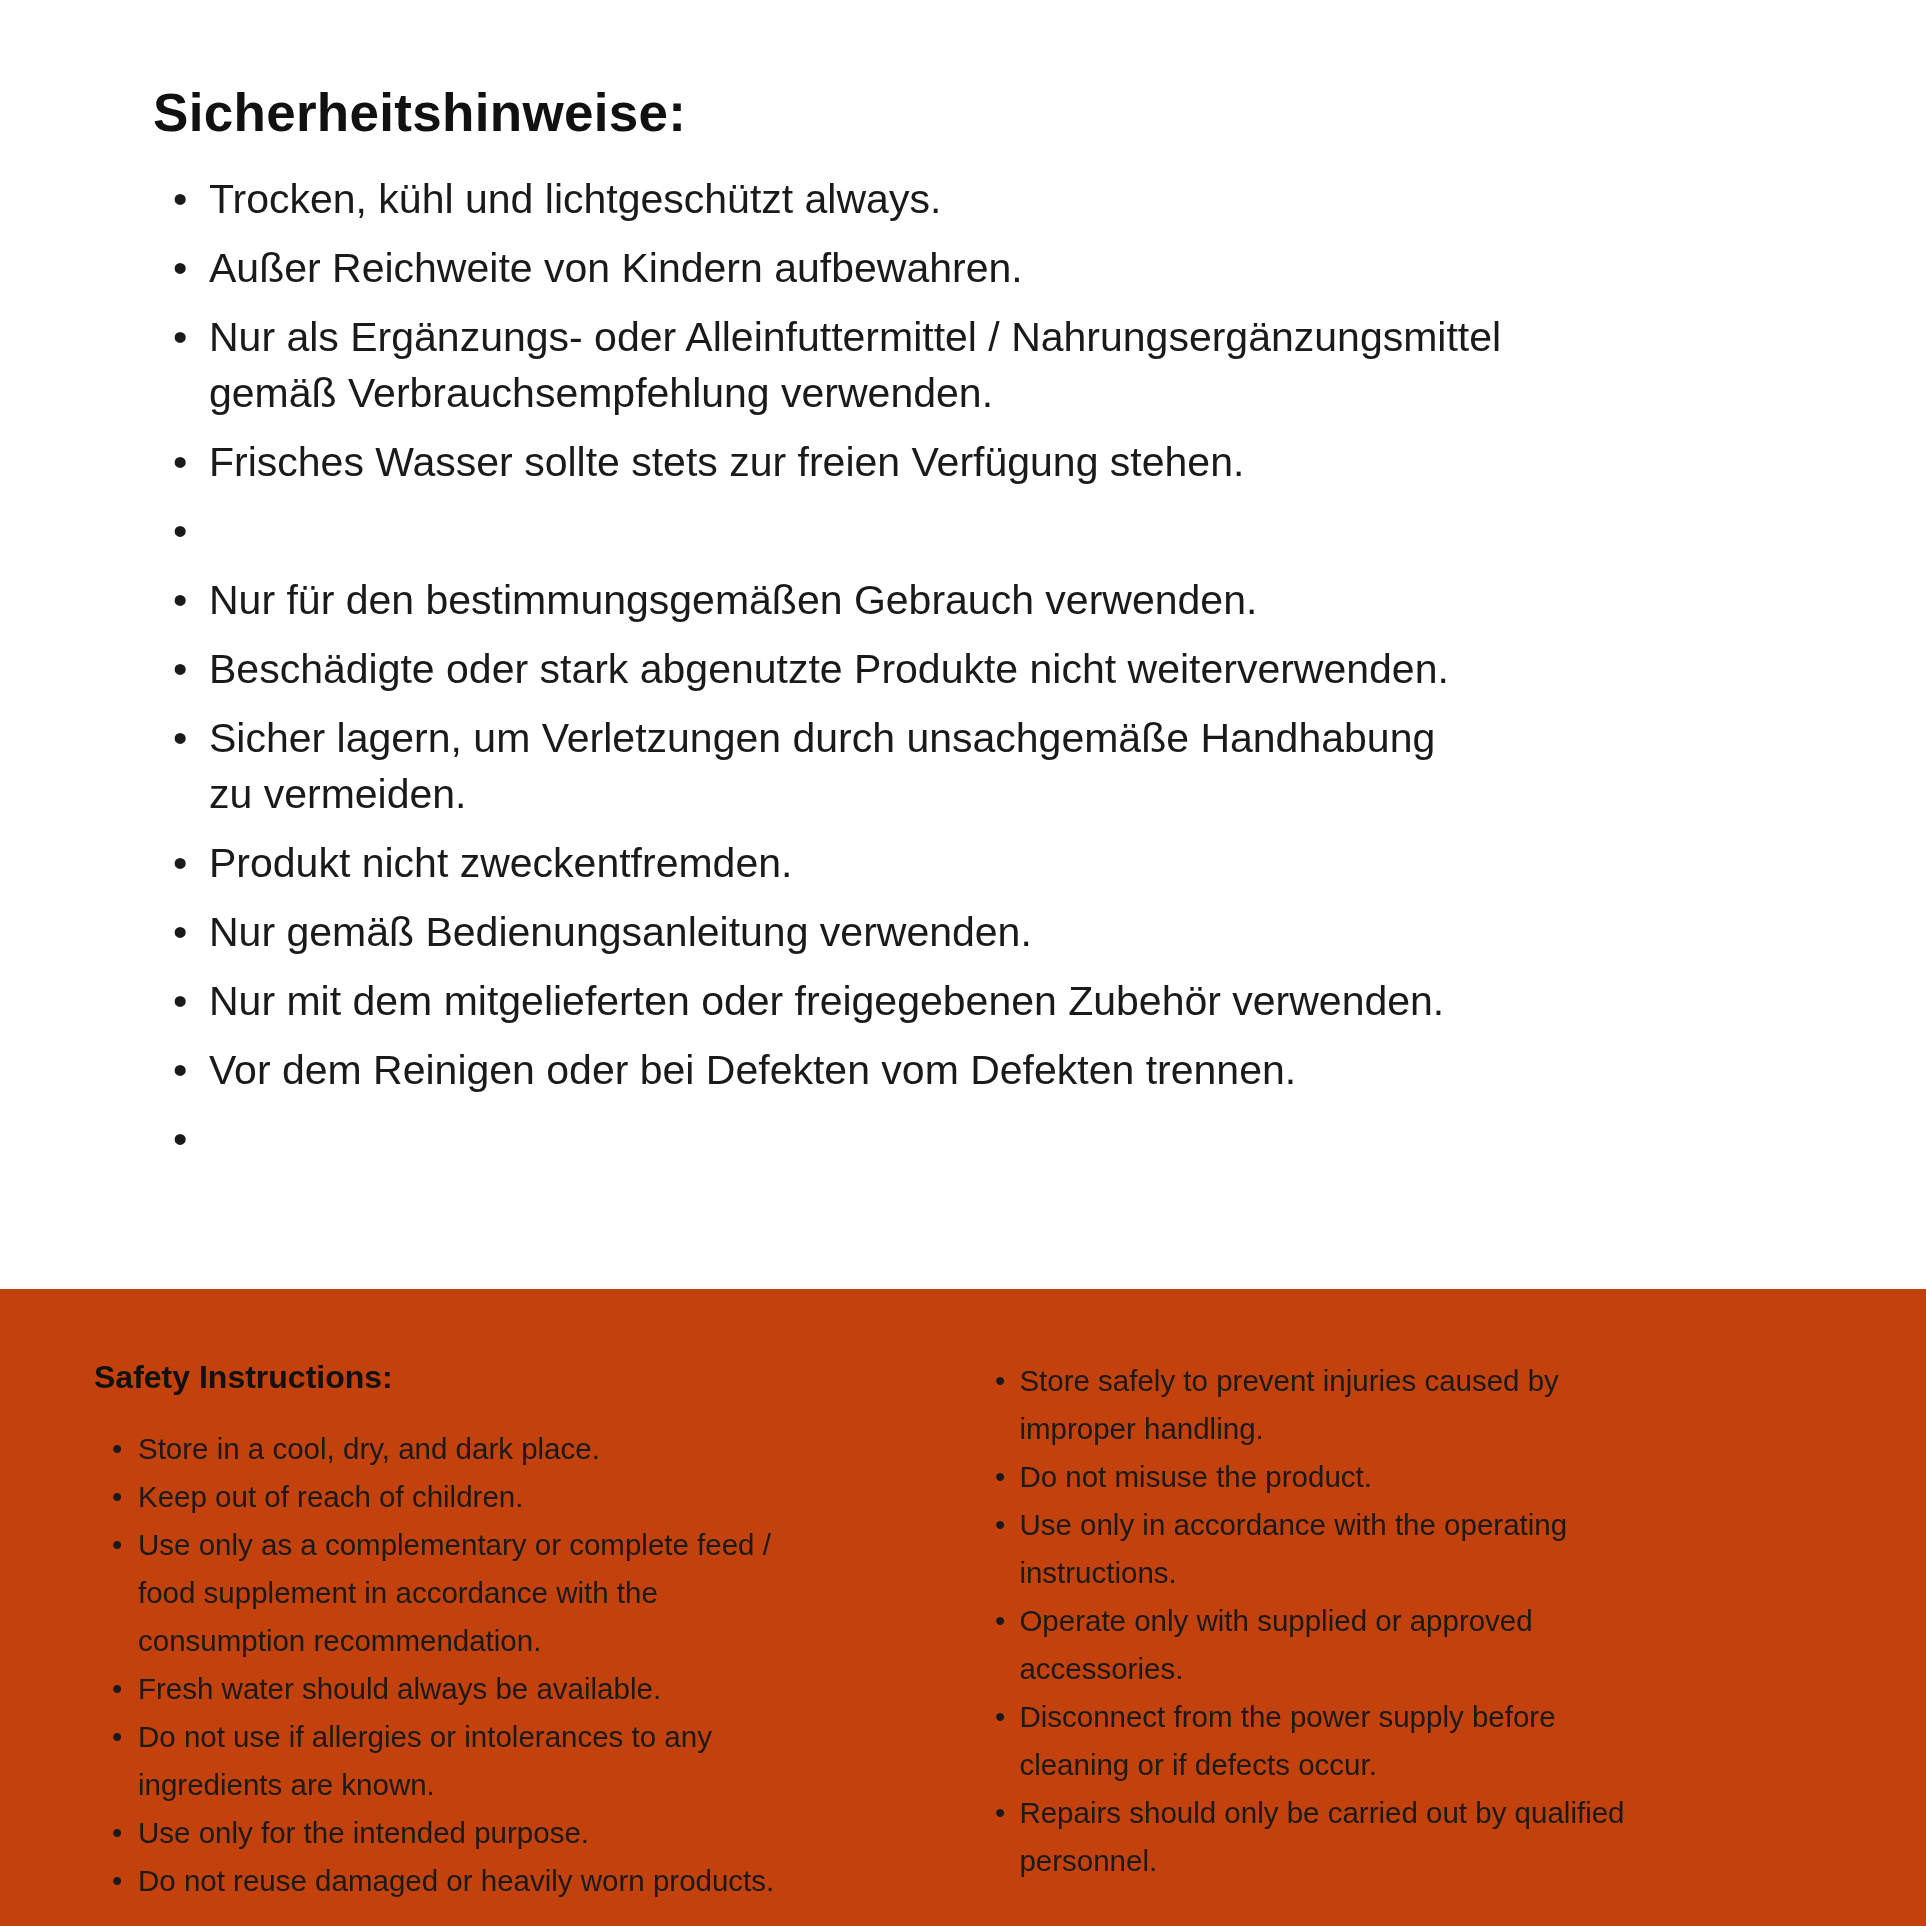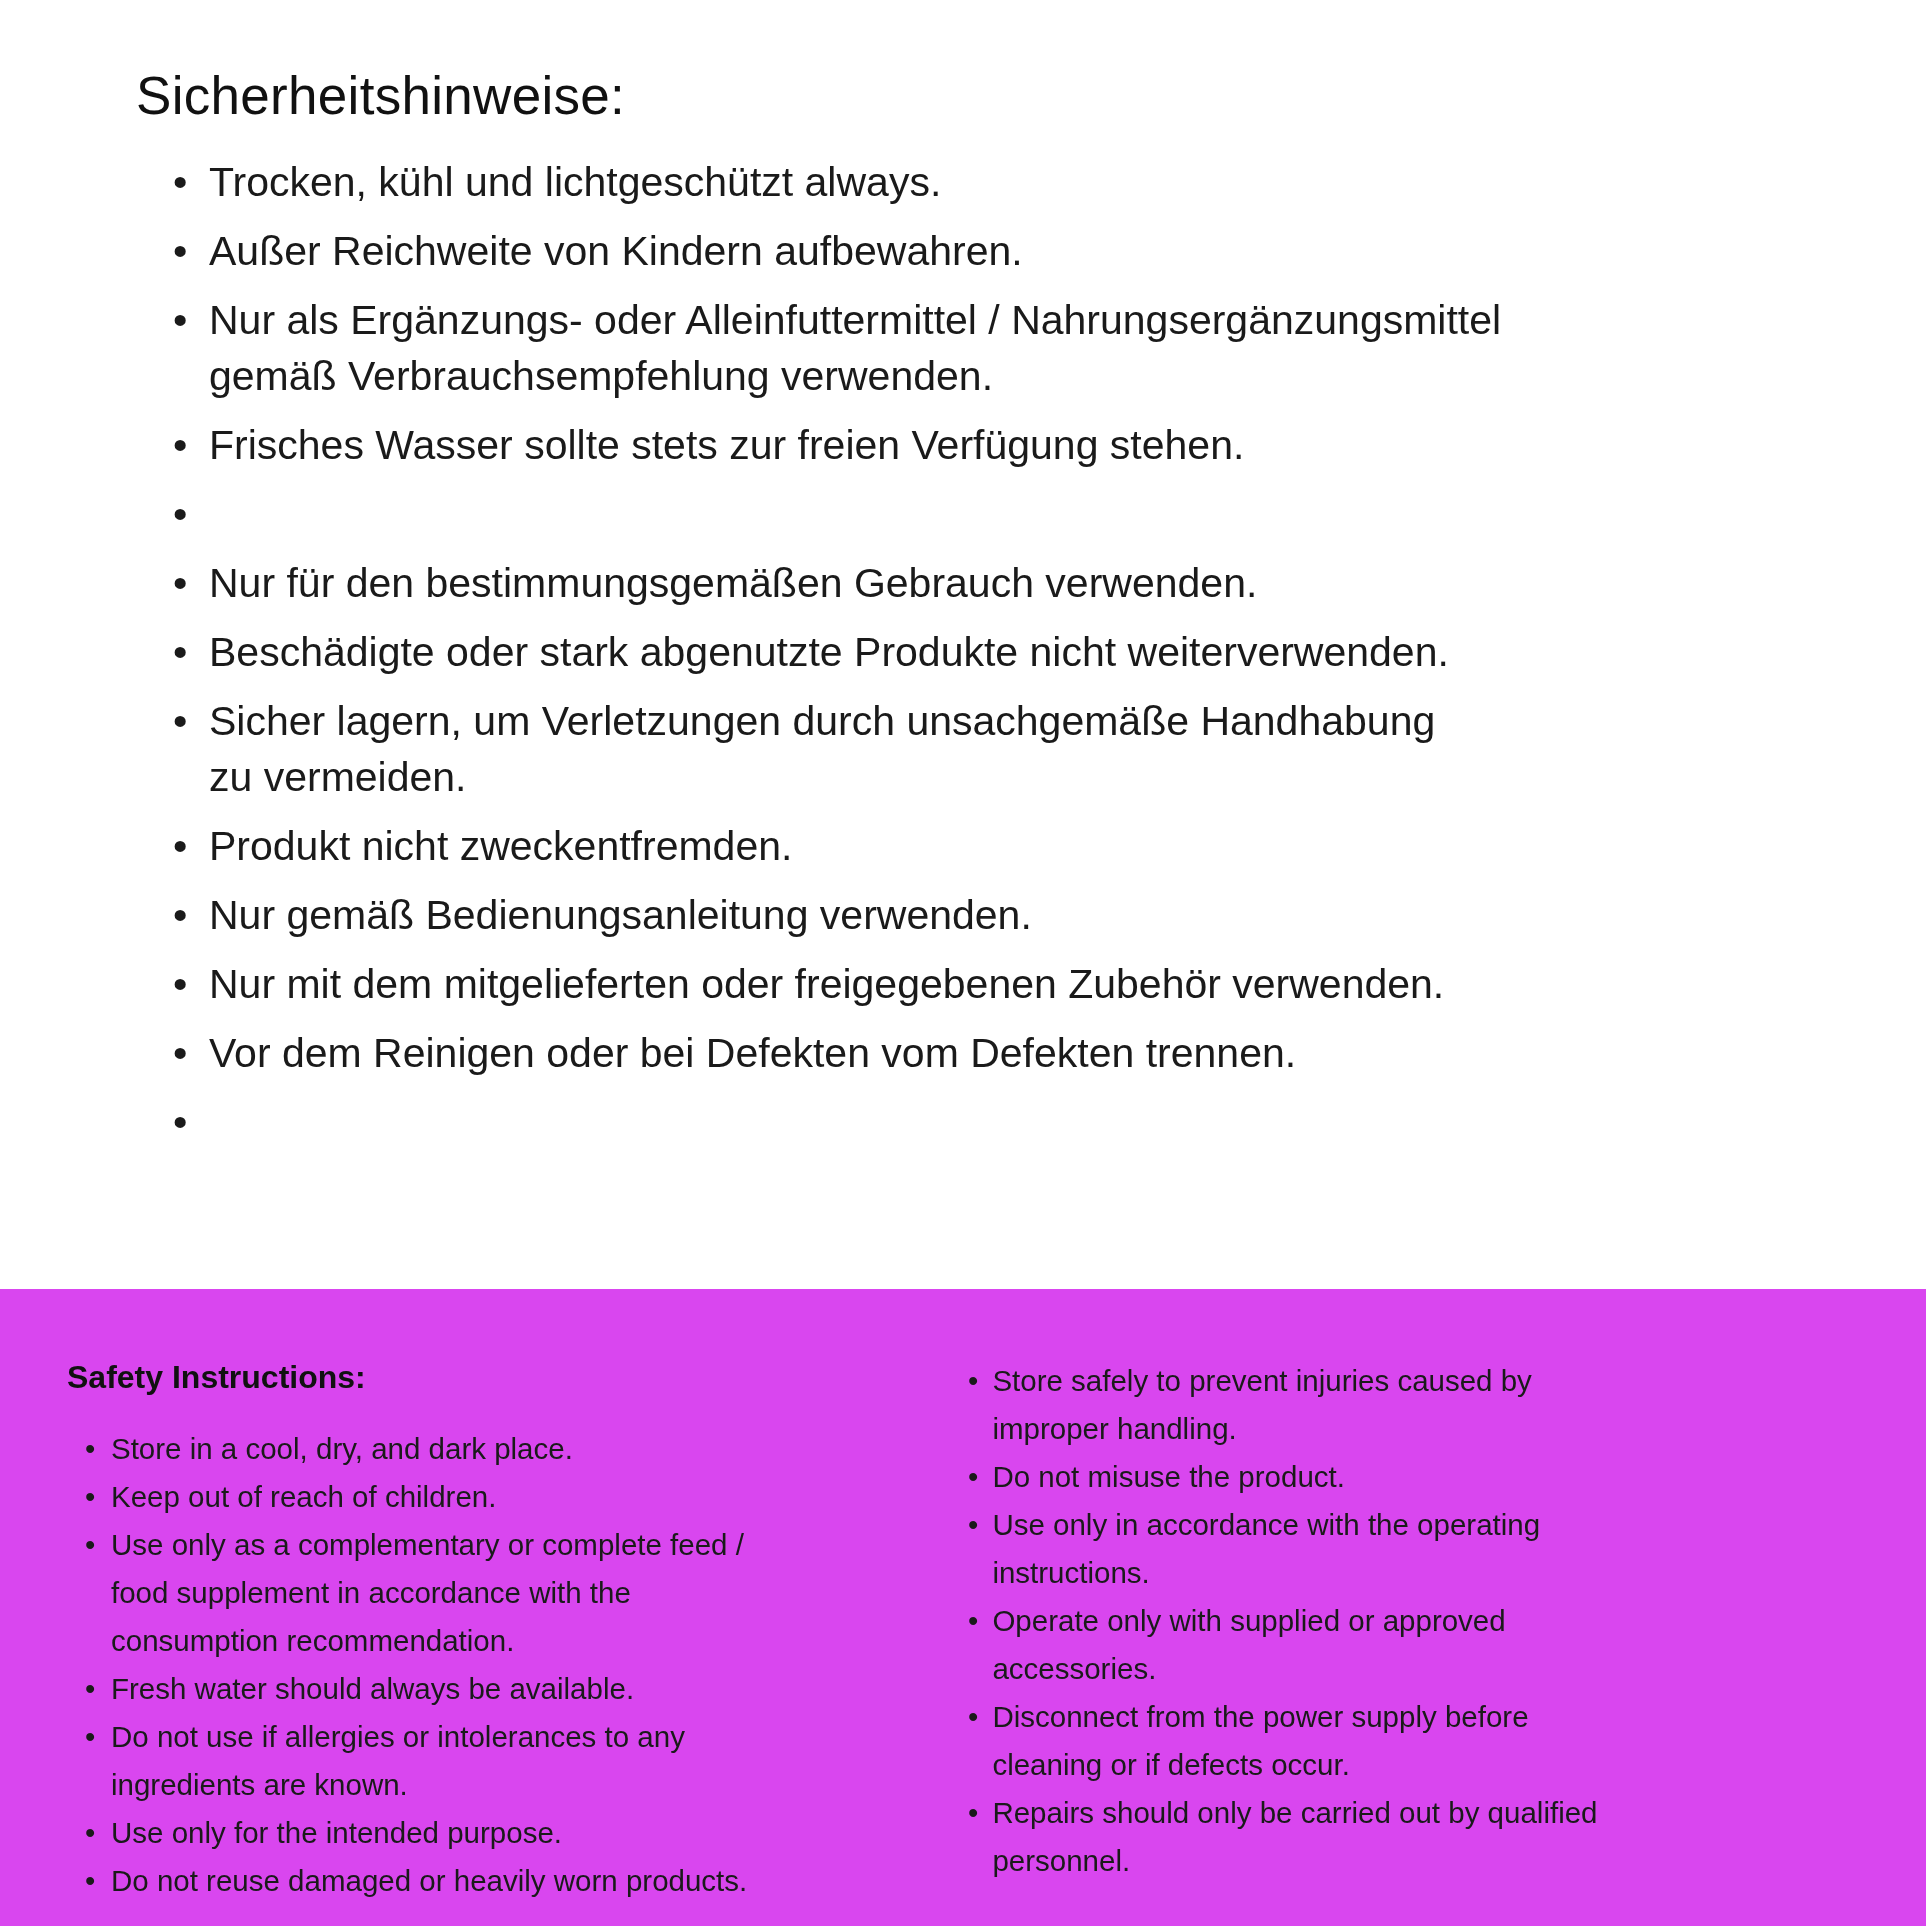--- a/index.html
+++ b/index.html
@@ -15,24 +15,24 @@
     overflow: hidden;
   }
   section { box-sizing: border-box; }
 
   
   .german-section {
     height: 1289px;
     padding: 64px 77px 0 136px;
   }
   .german-section .section-title {
-    margin: 0;
+    margin: 17px;
     font-size: 53px;
     line-height: 64px;
-    font-weight: 400;
+    font-weight: 700;
     color: #111111;
     letter-spacing: 0.3px;
   }
   .german-section ul {
     list-style: none;
     margin: 26px 0 0 37px;
     padding: 0;
     font-size: 41px;
   }
   .german-section li {
@@ -43,22 +43,22 @@
   }
   .german-section .bullet {
     flex: 0 0 36px;
     width: 36px;
   }
 
   
   .english-section {
     height: 638px;
     width: 1926px;
-    background: #d946ef;
-    padding: 68px 71px 0 67px;
+    background: #c2410c;
+    padding: 68px 71px 0 94px;
     display: flex;
   }
   .english-col-left {
     flex: 0 0 901px;
     width: 901px;
   }
   .english-col-right {
     flex: 1 1 auto;
   }
   .english-section .section-subtitle {

